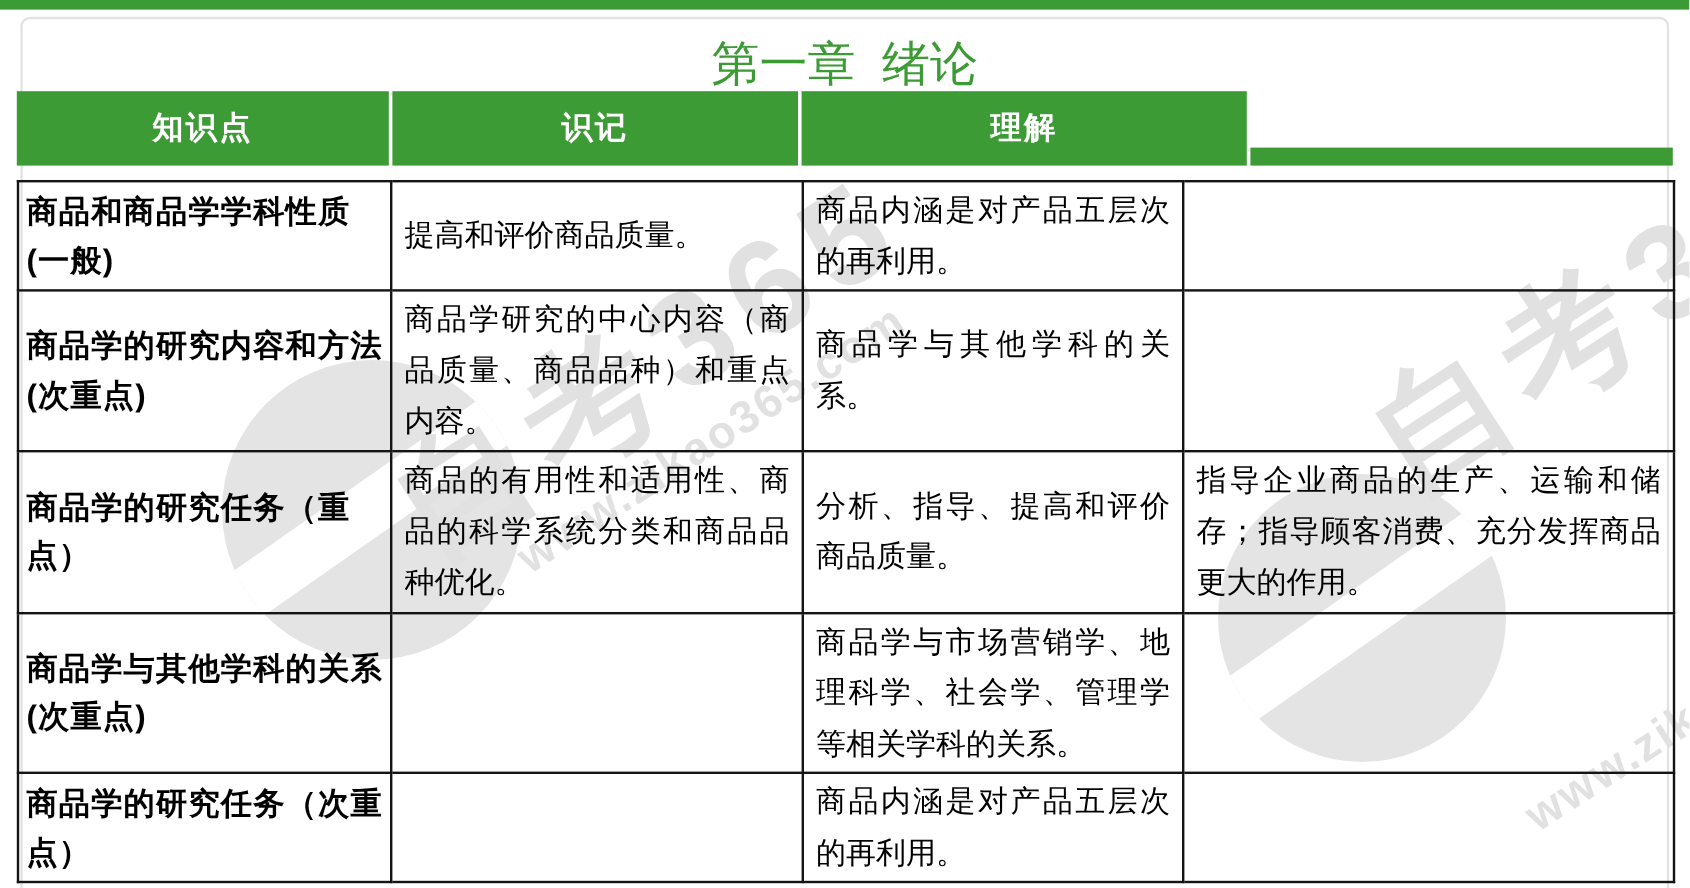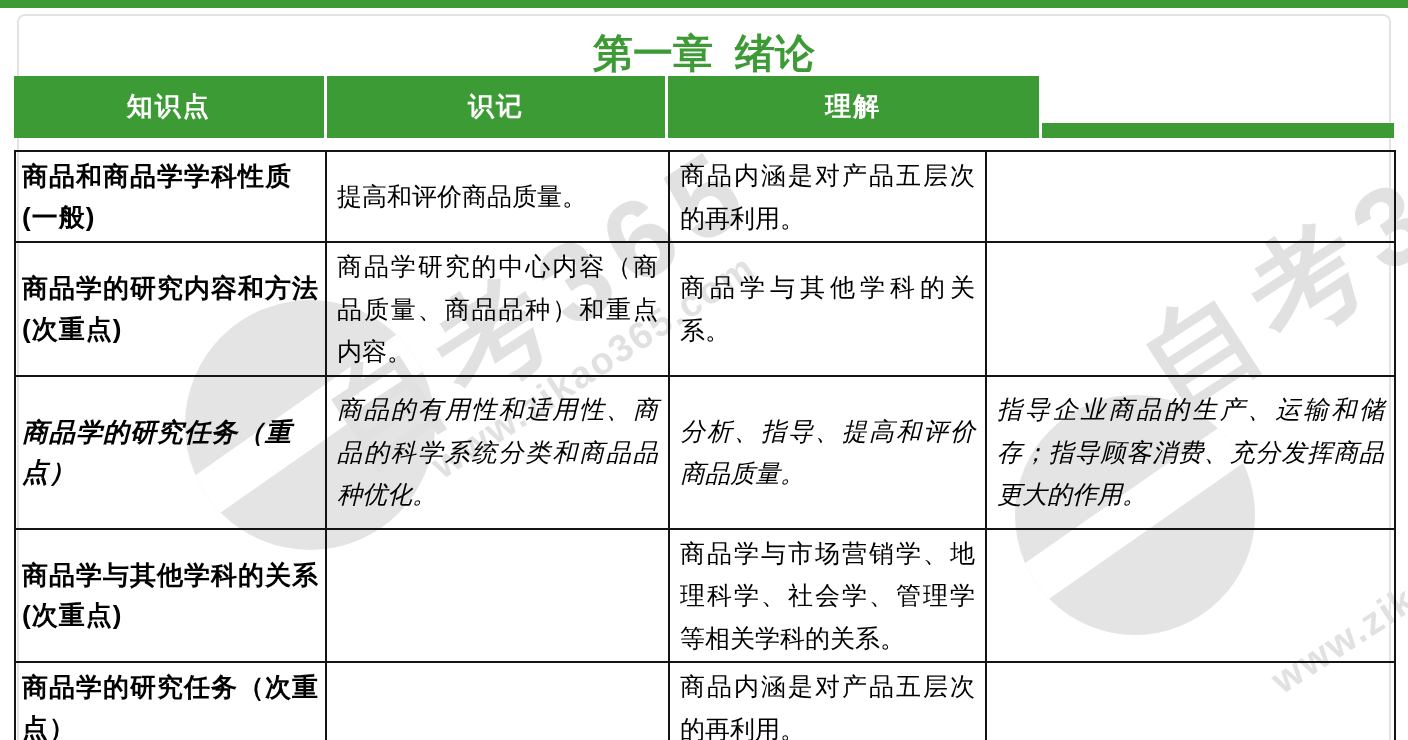--- a/index.html
+++ b/index.html
@@ -47,21 +47,21 @@
   }
   .wm-brand { font-size: 112px; letter-spacing: 14px; transform: rotate(-33deg); white-space: nowrap; }
   .wm-url   { font-size: 38px;  letter-spacing: 2px;  transform: rotate(-33deg); white-space: nowrap; }
 
   
   .doc-title {
     position: absolute; left: 0; top: 26px;
     width: 1408px;
     text-align: center;
     font-size: 40px;
-    font-weight: bold;
+    font-weight: normal;
     color: #3d9b35;
     z-index: 4;
     white-space: pre;
   }
 
   
   .grid-header {
     position: absolute; left: 14px; top: 76px;
     width: 1380px; height: 62px;
     display: flex; gap: 3px;
@@ -104,21 +104,21 @@
     letter-spacing: 1px;
   }
   .grid-body td.bcell {
     font-size: 25px;
     line-height: 1.7;
     padding: 2px 10px;
     text-align: justify;
   }
   tr.r1 { height: 90px; }
   tr.r2 { height: 130px; }
-  tr.r3 { height: 153px; font-style: italic; }
+  tr.r3 { height: 135px; }
   tr.r4 { height: 132px; }
   tr.r5 { height: 91px; }
 </style>
 </head>
 <body>
 
 <div class="canvas">
 
   <div class="top-strip"></div>
   <div class="page-border"></div>

